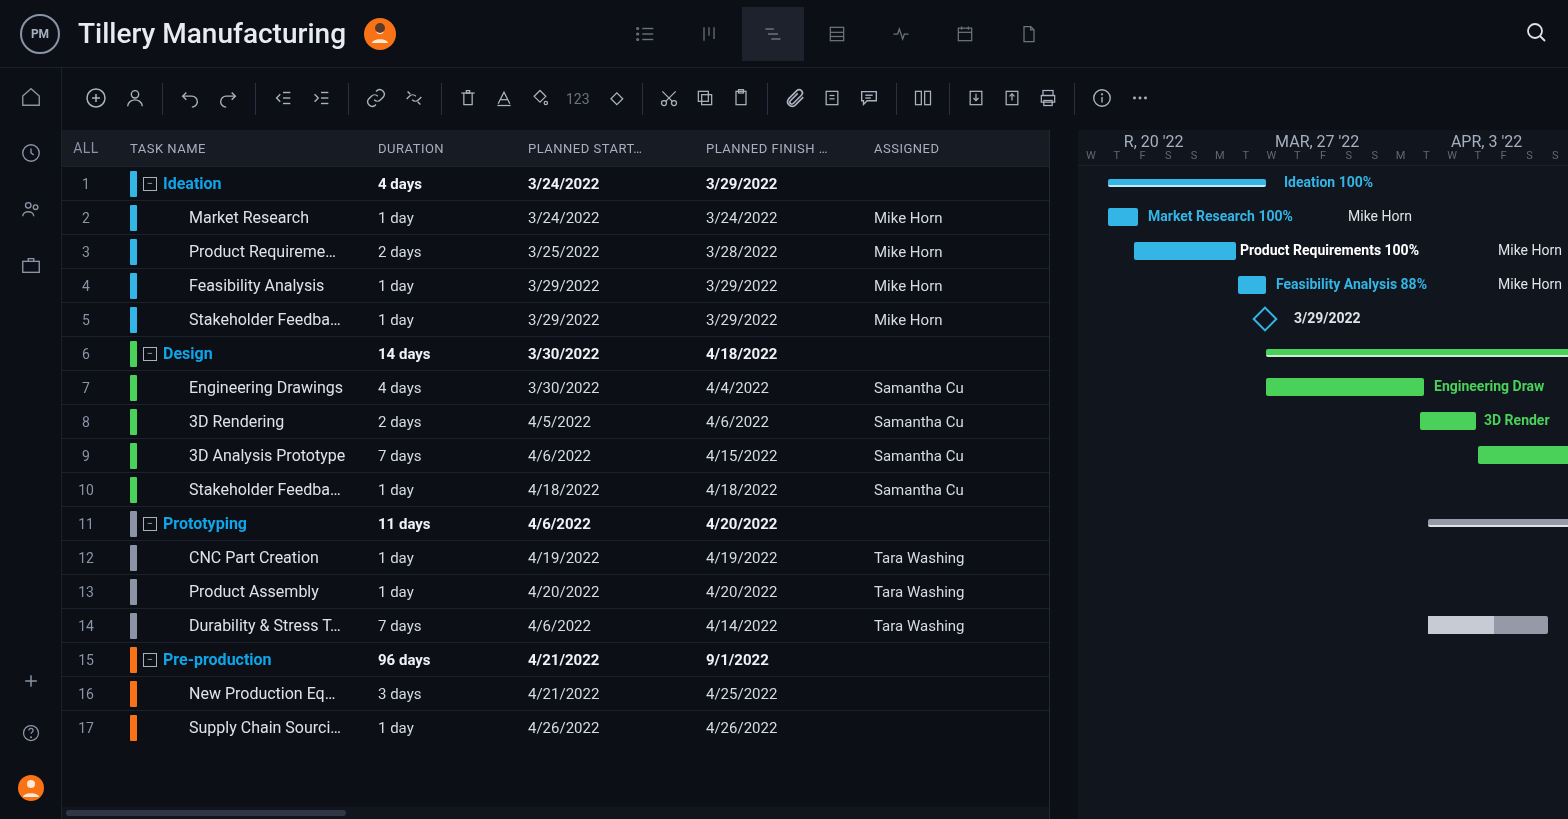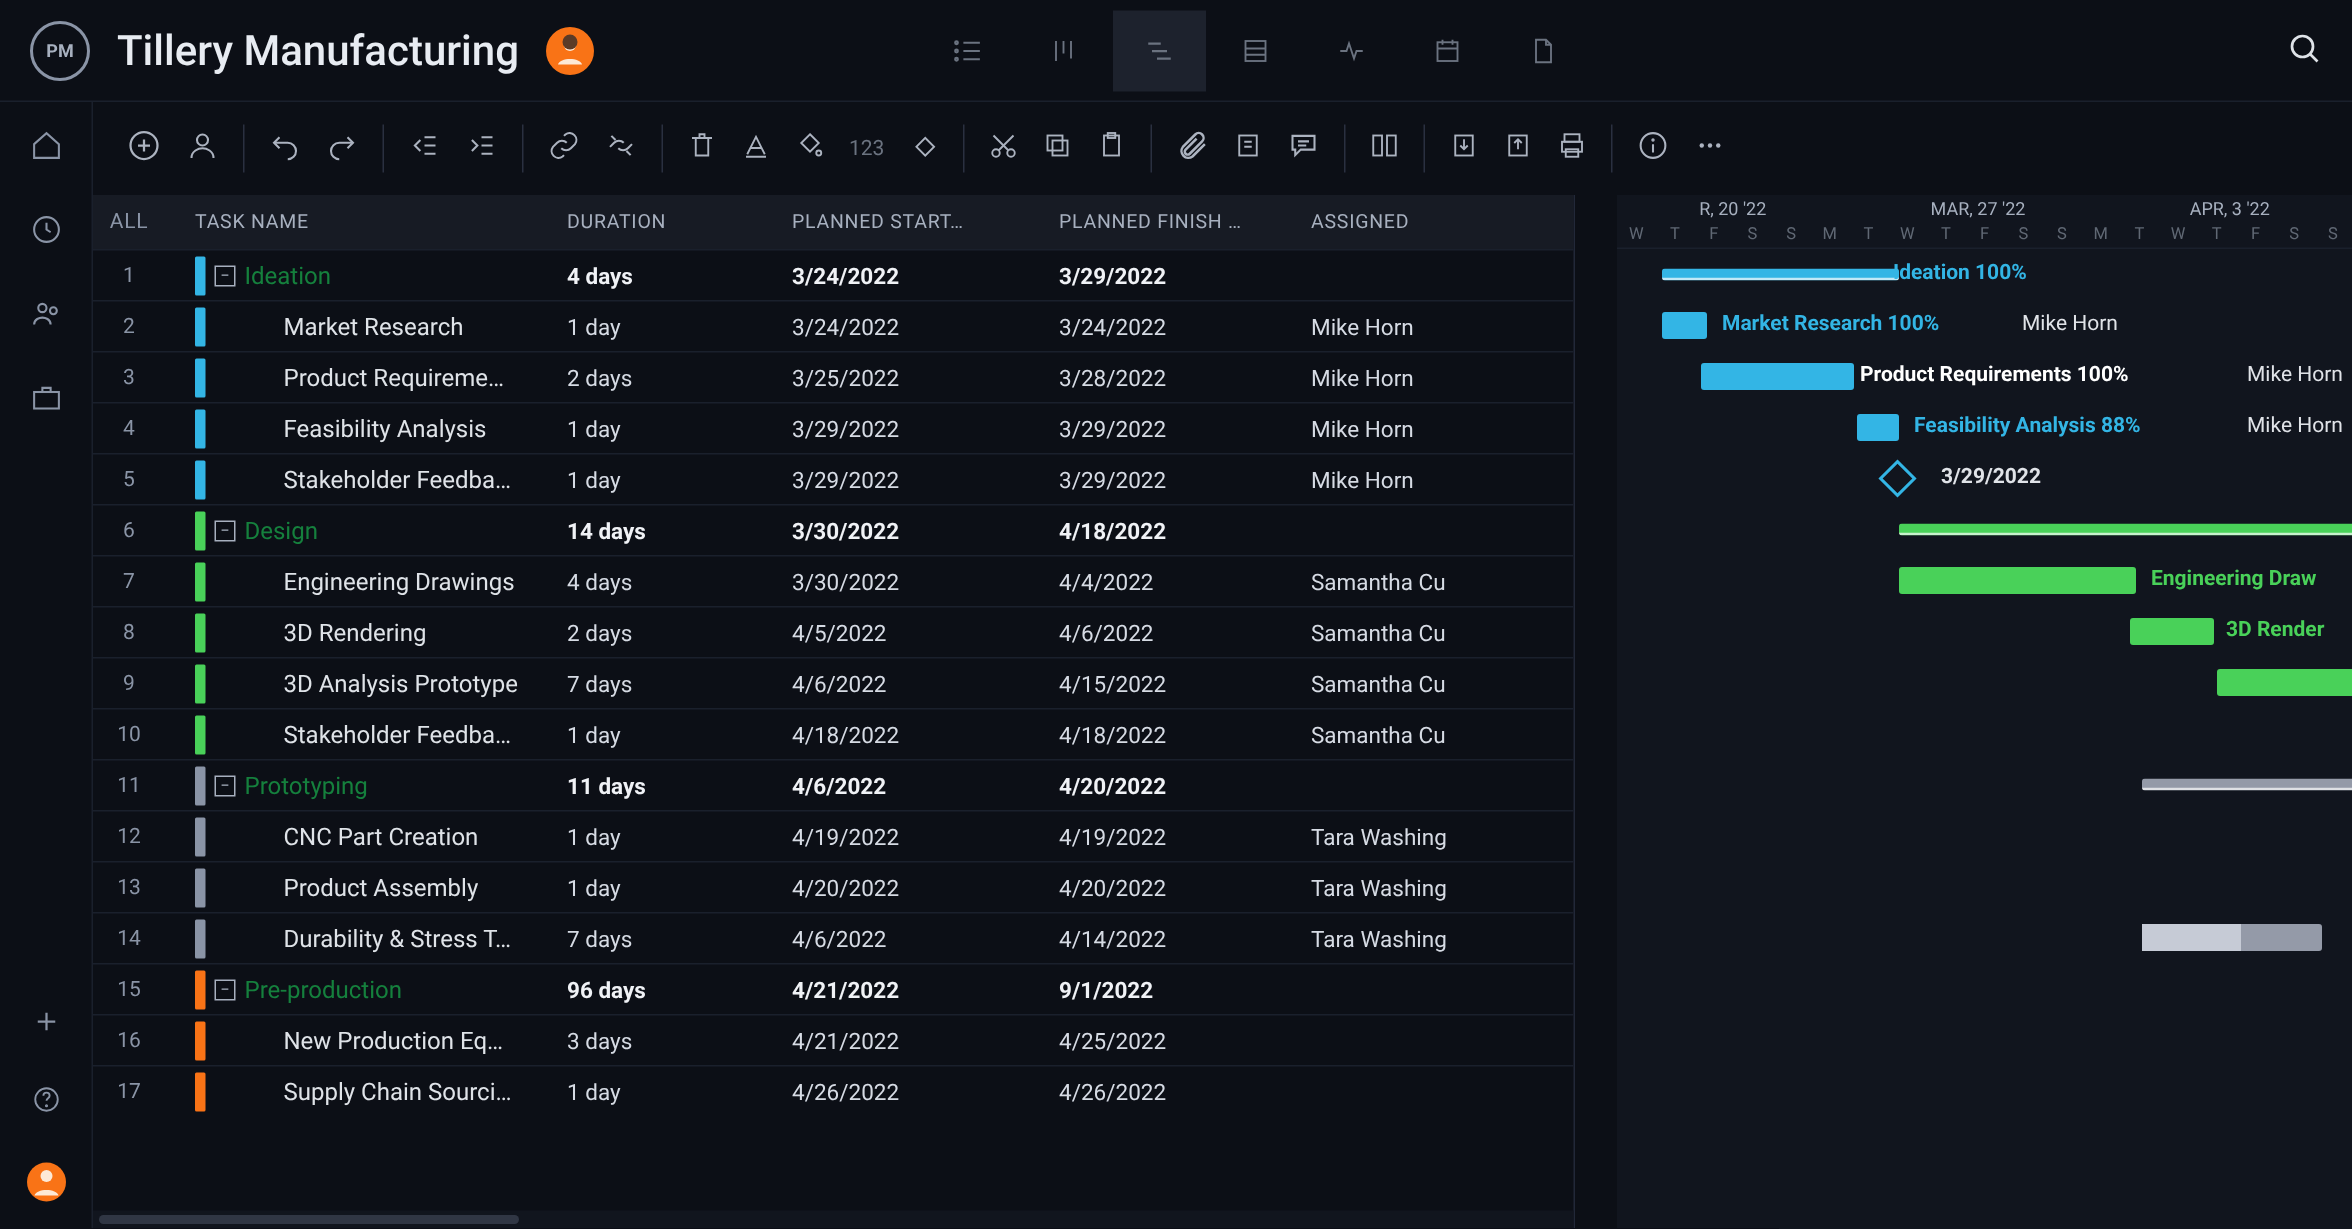--- a/index.html
+++ b/index.html
@@ -38,28 +38,28 @@
 .cell-name { width:268px; padding-left:20px; }
 .cell-dur  { width:150px; }
 .cell-start{ width:166px; }
 .cell-fin  { width:168px;margin-left:12px; }
 .cell-asg  { flex:1; padding-right:10px; }
 .grid-body { flex:1; overflow:hidden; }
 .grow { height:34px; display:flex; align-items:center; border-top:1px solid #1a202c; }
 .grow-box { width:7px; height:26px; margin-right:6px; border-radius:1px; }
 .toggle-box { width:14px; height:14px; border:1px solid #a7b0bf; display:flex; align-items:center; justify-content:center; font-size:11px; color:#a7b0bf; margin-right:6px; }
 .child-pad { padding-left:46px; }
-.group .txt { font-weight:400; color:#15803d; }
+.group .txt { font-weight:700; color:#0ea5e9; }
 .grow .txt { font-size:16px; }
 .grow .d, .grow .s, .grow .f { color:#d6dbe4; }
 .grow.group .d, .grow.group .s, .grow.group .f { font-weight:700; color:#f0f2f6; }
 .grow .a { color:#d6dbe4; white-space:nowrap; overflow:hidden; text-overflow:ellipsis; }
 .gantt { flex:1; background:#11151e; position:relative; overflow:hidden; }
 .time-head { height:36px; border-bottom:1px solid #1a202c; position:relative; color:#a7b0bf; font-size:11px; }
-.time-top { position:absolute; top:2px; left:0; right:0; display:flex; justify-content:space-around; font-size:12px; }
+.time-top { position:absolute; top:2px; left:0; right:0; display:flex; justify-content:space-around; font-size:16px; }
 .time-days { position:absolute; bottom:3px; left:0; right:0; display:flex; }
 .time-days span { flex:1; text-align:center; font-size:11px; color:#606874; }
 .bars-area { position:relative; }
 .bar-row { height:34px; position:relative; }
 .bar { position:absolute; height:18px; top:8px; border-radius:2px; }
 .bar-grp { height:8px; top:13px; border-bottom:2px solid rgba(255,255,255,.7);}
 .bar-label { position:absolute; top:8px; font-size:14px; font-weight:700; white-space:nowrap; }
 .bar-asg { position:absolute; top:8px; font-size:14px; color:#e0e3e8; white-space:nowrap; }
 .diamond { position:absolute; width:18px; height:18px; top:8px; transform:rotate(45deg); border:2px solid #33b5e5; }
 .scroll-strip { height:12px; background:#11151e; display:flex; align-items:center; padding:0 4px;}
@@ -535,21 +535,21 @@
                 <span>W</span>
                 <span>T</span>
                 <span>F</span>
                 <span>S</span>
                 <span>S</span>
               </div>
           </div>
           <div class="bars-area" id="bars-area">
               <div class="bar-row">
                 <div class="bar bar-grp" style="left: 30px; width: 158px; background: rgb(51, 181, 229);"></div>
-                <div class="bar-label" style="left: 184px; color: rgb(51, 181, 229);">Ideation  100%</div>
+                <div class="bar-label" style="left: 206px; color: rgb(51, 181, 229);">Ideation  100%</div>
               </div>
               <div class="bar-row">
                 <div class="bar" style="left: 30px; width: 30px; background: rgb(51, 181, 229);"></div>
                 <div class="bar-label" style="left: 70px; color: rgb(51, 181, 229);">Market Research  100%</div>
                 <div class="bar-asg" style="left: 270px;">Mike Horn</div>
               </div>
               <div class="bar-row">
                 <div class="bar" style="left: 56px; width: 102px; background: rgb(51, 181, 229);"></div>
                 <div class="bar-label" style="left: 162px; color: #ffffff;">Product Requirements  100%</div>
                 <div class="bar-asg" style="left: 420px;">Mike Horn</div>

